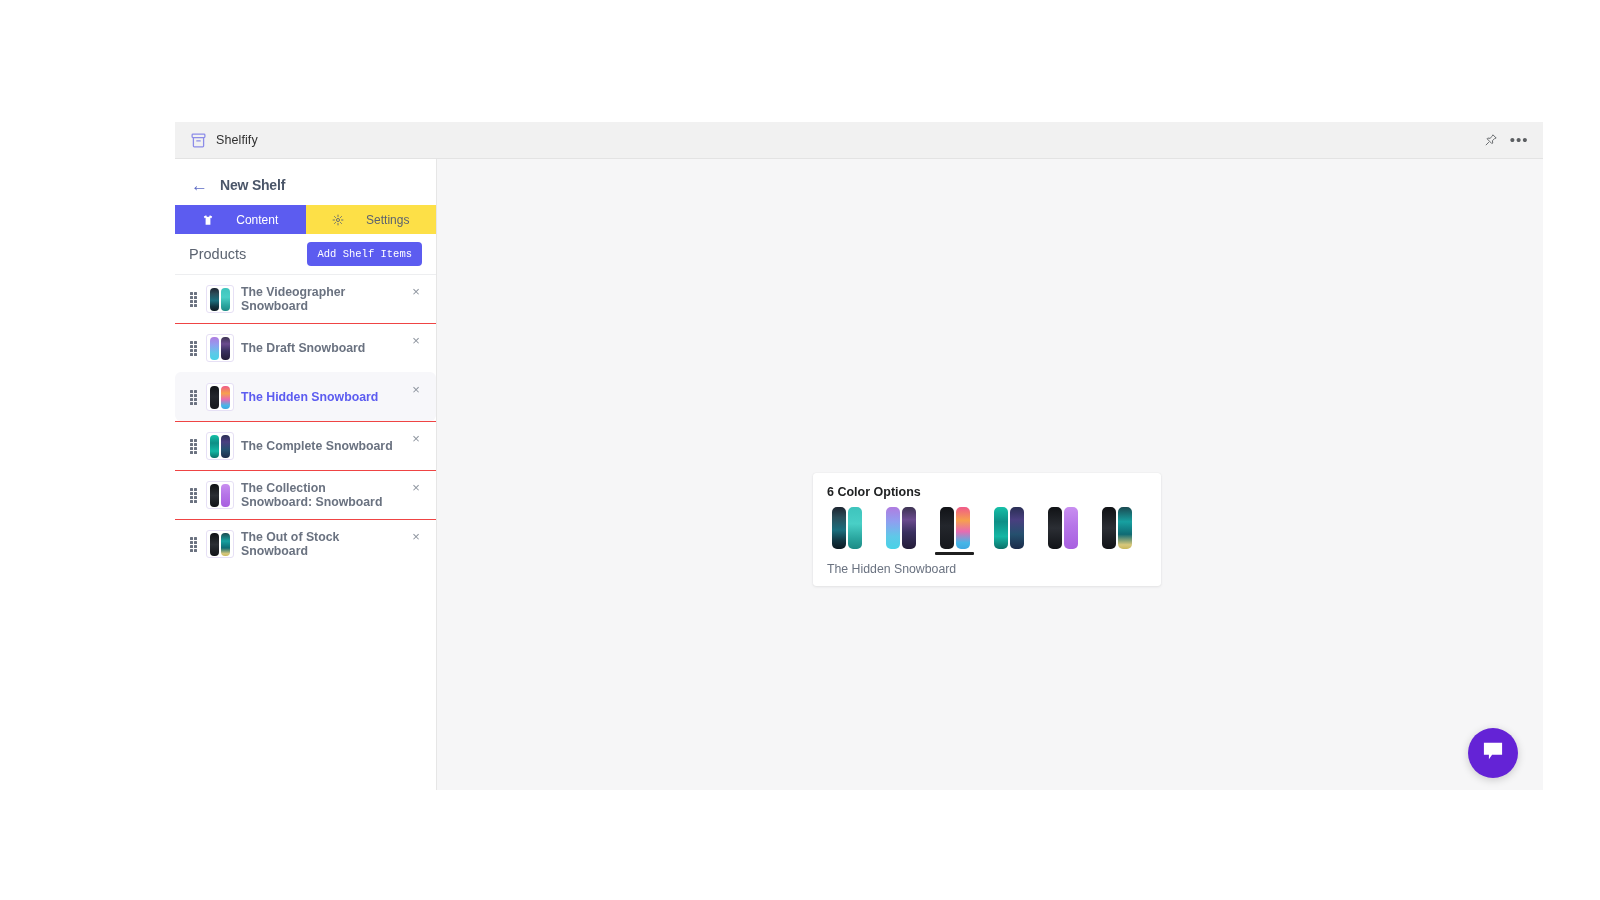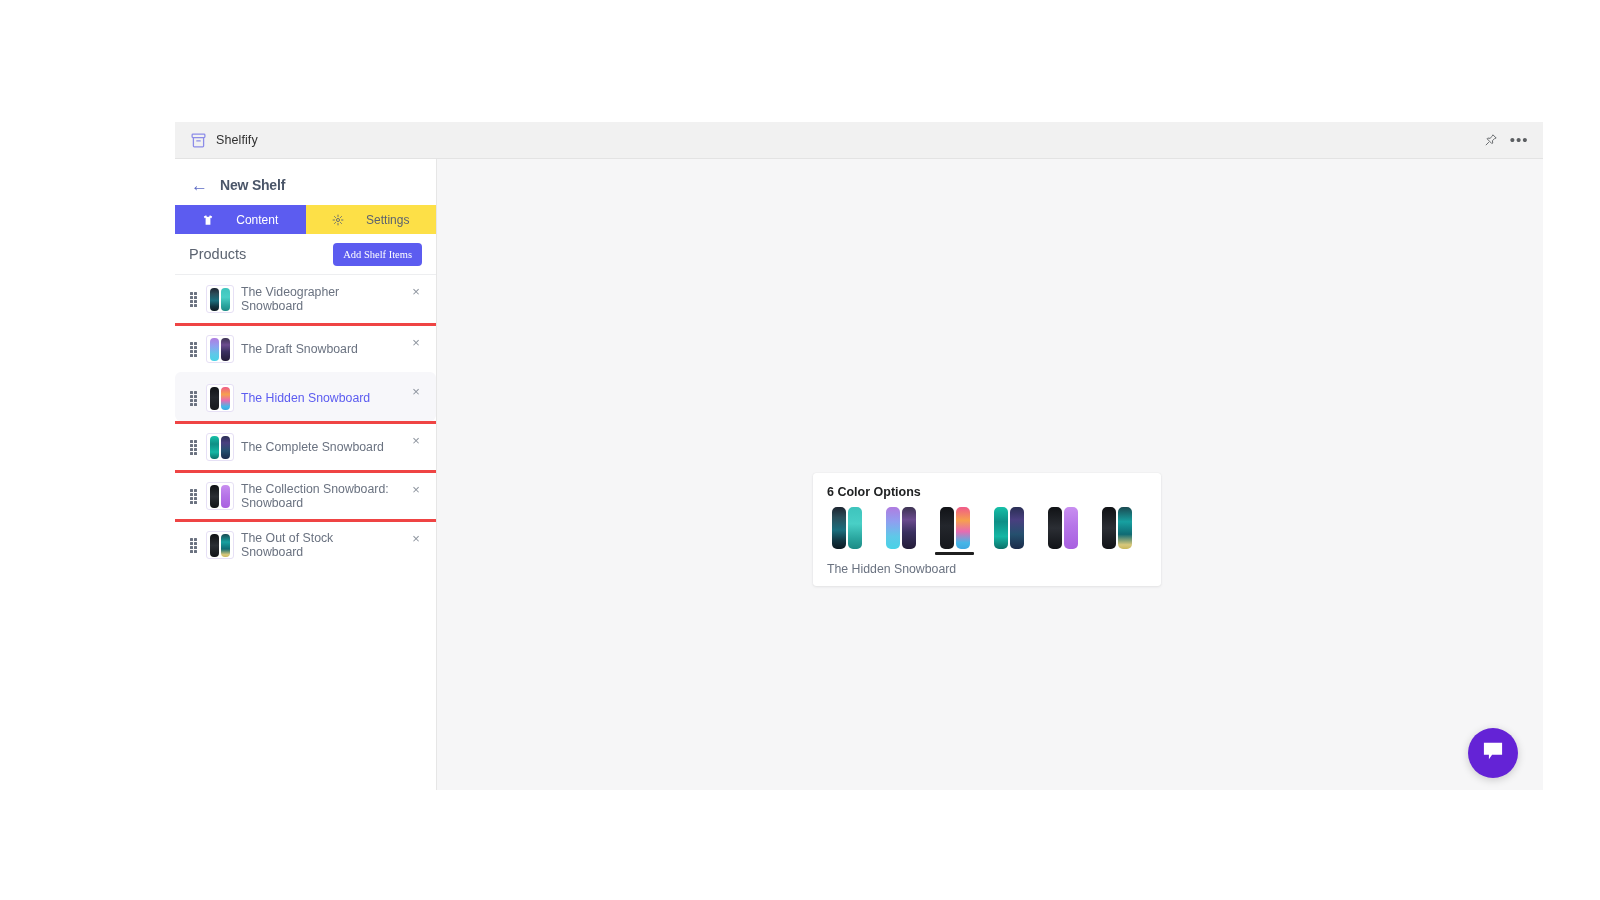--- a/index.html
+++ b/index.html
@@ -62,47 +62,47 @@
 
   
   .products-head {
     height: 40px; display: flex; align-items: center; justify-content: space-between;
     padding: 0 14px 0 14px; flex: 0 0 auto;
   }
   .products-label { font-size: 14.5px; color: #5b6370; }
   .add-btn {
     background: #5c5cf0; color: #fff; font-size: 10.5px;
     border: none; border-radius: 4px; padding: 6px 10px;
-    cursor: pointer; font-family: Liberation Serif, serif; white-space: nowrap;
+    cursor: pointer; font-family: Liberation Mono, monospace; white-space: nowrap;
   }
 
   
   .plist { flex: 1 1 auto; overflow: hidden; }
   .prow {
     display: flex; align-items: center; gap: 7px;
     padding: 8px 12px 8px 12px; min-height: 49px;
-    border-top: 3px solid #ef4444;
+    border-top: 1px solid #ef4444;
     position: relative;
   }
   .prow:first-child { border-top: 1px solid #edeef0; }
   .prow.selected { background: #f7f7fa; border-radius: 6px; border-top-color: transparent; }
   .drag {
     width: 12px; height: 14px; flex: 0 0 auto; cursor: grab;
     display: grid; grid-template-columns: repeat(2, 3px); grid-template-rows: repeat(4, 3px);
     gap: 1px; align-content: center; justify-content: center;
   }
   .drag i { width: 3px; height: 3px; background: #6b7280; border-radius: .5px; display:block; }
   .thumb {
     width: 28px; height: 28px; flex: 0 0 auto;
     border: 1px solid #e6e0f5; border-radius: 3px; background: #fff;
     padding: 2px; display: flex; gap: 2px; align-items: center; justify-content: center;
     overflow: hidden;
   }
   .board { width: 9px; height: 23px; border-radius: 4px; display: block; }
-  .pname { font-size: 12.3px; color: #6a7280; line-height: 1.18; flex: 1 1 auto; padding-right: 4px; }
+  .pname { font-size: 12.3px; color: #6a7280; line-height: 1.18; flex: 1 1 auto; padding-right: 4px; font-weight: bold; }
   .prow.selected .pname { color: #5c5cf0; }
   .pclose {
     width: 16px; flex: 0 0 auto; text-align: center; color: #8d949e;
     font-size: 13px; cursor: pointer; line-height: 1; align-self: flex-start; margin-top: 2px;
   }
 
   
   .sb-foot { flex: 0 0 auto; padding: 0 18px 14px 18px; }
   .plan-text { text-align: center; font-size: 10.5px; color: #c9ccd3; line-height: 1.45; margin-bottom: 9px; }
   .save-btn {

